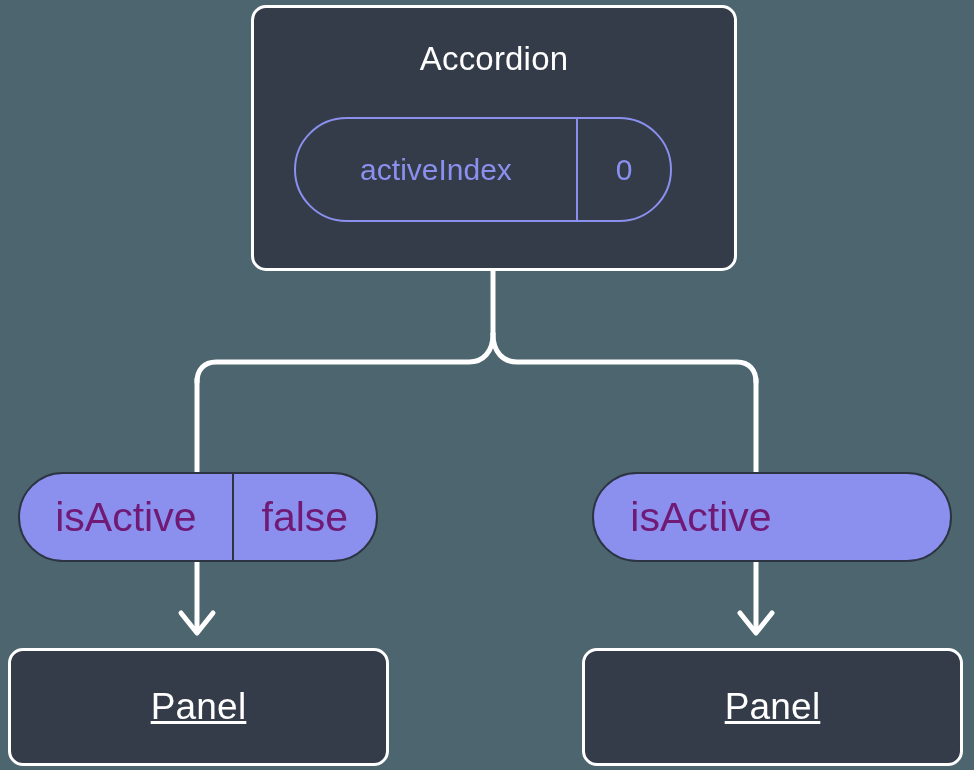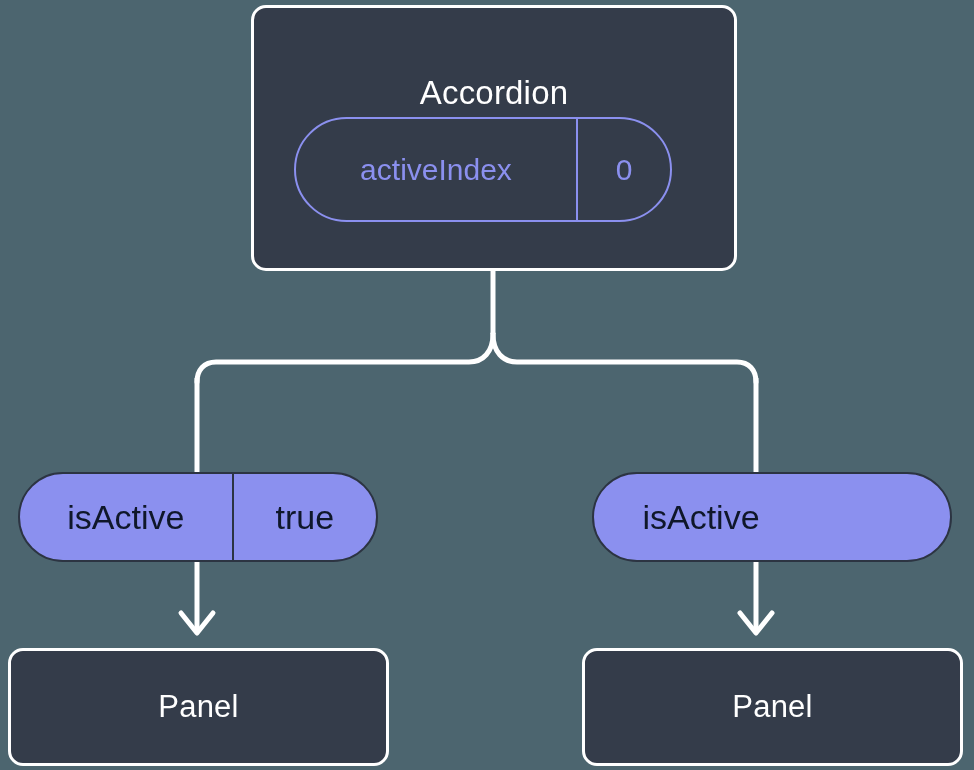--- a/index.html
+++ b/index.html
@@ -59,26 +59,27 @@
   .box-title {
     position: absolute;
     left: 0;
     width: 100%;
     text-align: center;
     color: #ffffff;
     font-size: 33px;
     font-weight: 500;
     letter-spacing: 0.2px;
   }
-  #accordion-title { top: 66px; }
+  #accordion-title { top: 32px; }
   .panel-title {
     top: 0;
     height: 84px;
     line-height: 112px;
-    font-size: 31px;
+    font-size: 37px;
+    text-decoration: underline;
   }
 
   
   .pill {
     position: absolute;
     display: flex;
     align-items: stretch;
     box-sizing: border-box;
     border-radius: 999px;
     overflow: hidden;
@@ -106,22 +107,22 @@
     border-left: 2px solid #8b90ef;
   }
 
   
   .pill-filled {
     background: #8b90ef;
     border: 2px solid #2c3442;
   }
   .pill-filled .pill-key,
   .pill-filled .pill-val {
-    color: #0f172a;
-    font-size: 34px;
+    color: #701a75;
+    font-size: 41px;
   }
   .pill-filled .pill-val {
     border-left: 2px solid #2c3442;
   }
 
   #active-index-pill {
     left: 294px;
     top: 117px;
     width: 378px;
     height: 105px;
@@ -173,21 +174,21 @@
     <div id="accordion-title" class="box-title">Accordion</div>
   </div>
 
   <div id="active-index-pill" class="pill pill-outline">
     <div class="pill-key">activeIndex</div>
     <div class="pill-val">0</div>
   </div>
 
   <div id="is-active-true-pill" class="pill pill-filled">
     <div class="pill-key">isActive</div>
-    <div class="pill-val">true</div>
+    <div class="pill-val">false</div>
   </div>
 
   <div id="is-active-false-pill" class="pill pill-filled">
     <div class="pill-key">isActive</div>
   </div>
 
   <div id="panel-left-box" class="node-box">
     <div class="box-title panel-title">Panel</div>
   </div>
 

